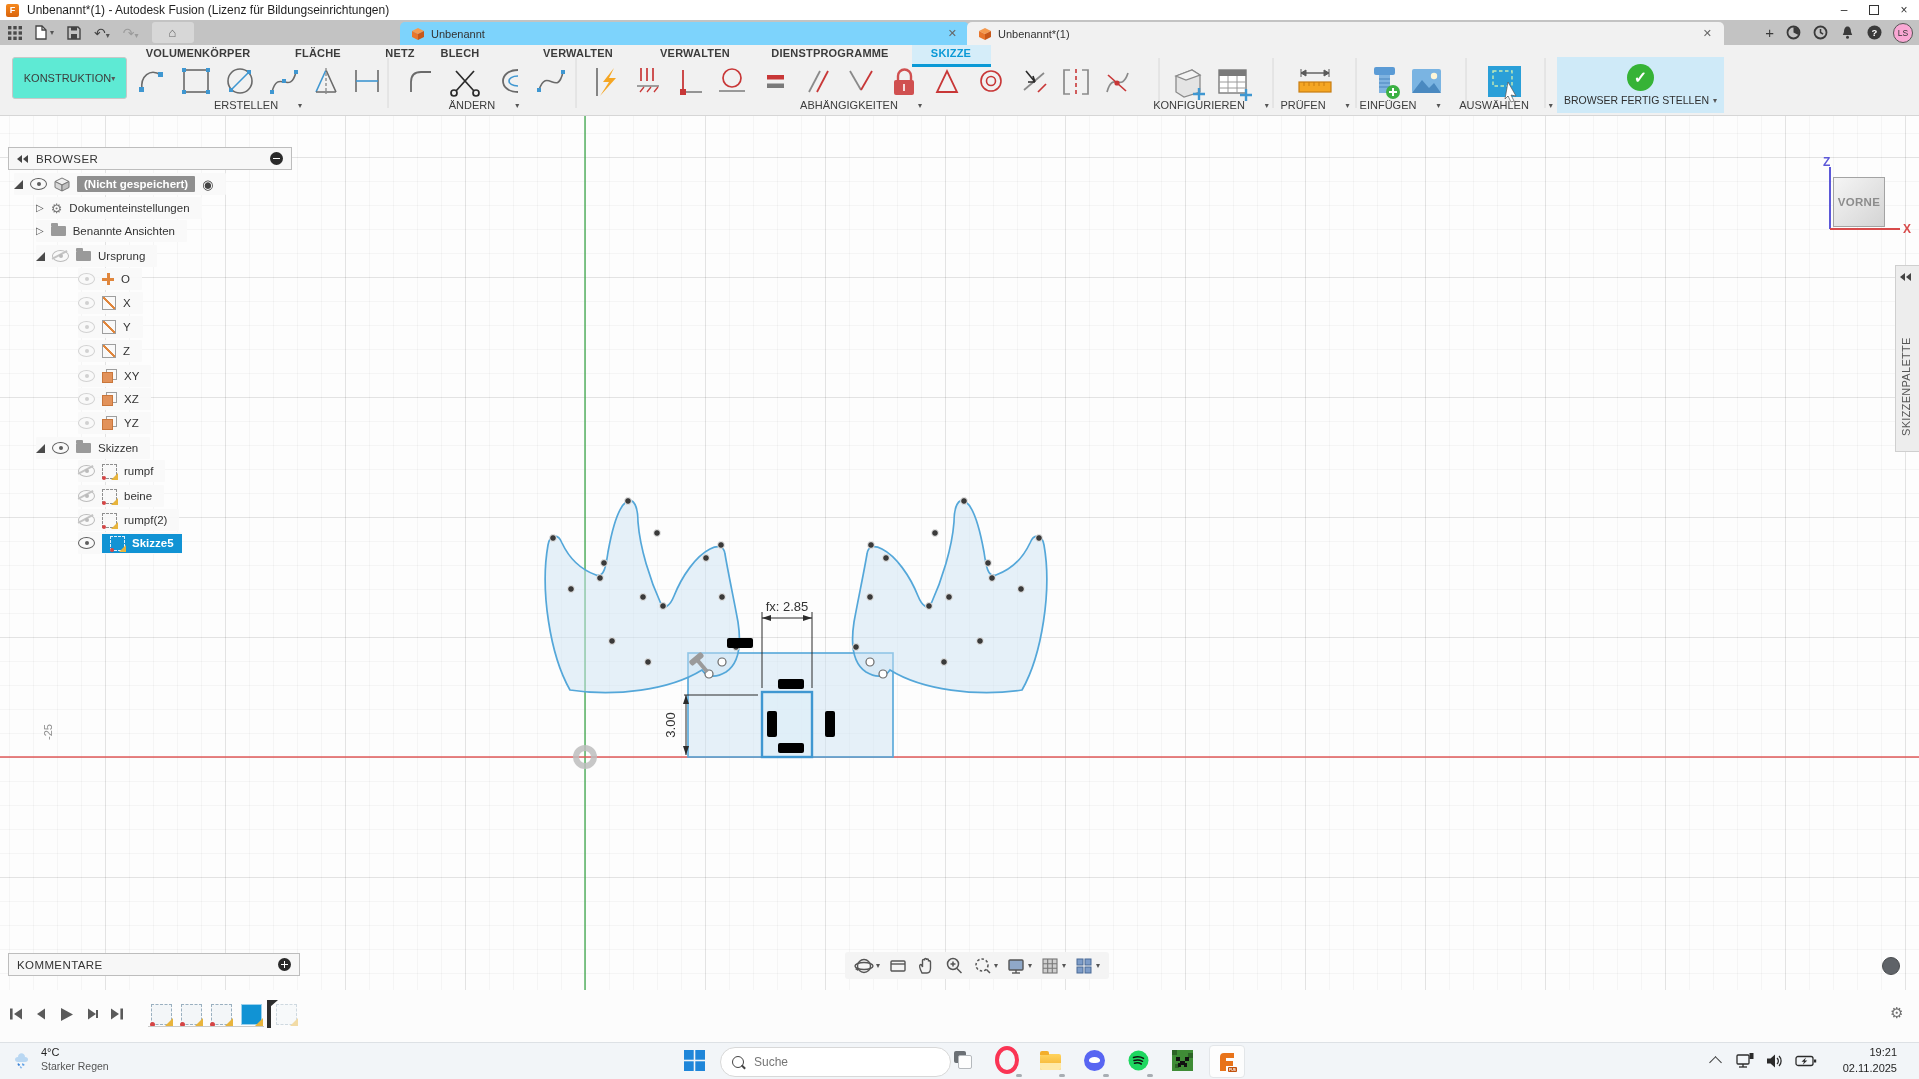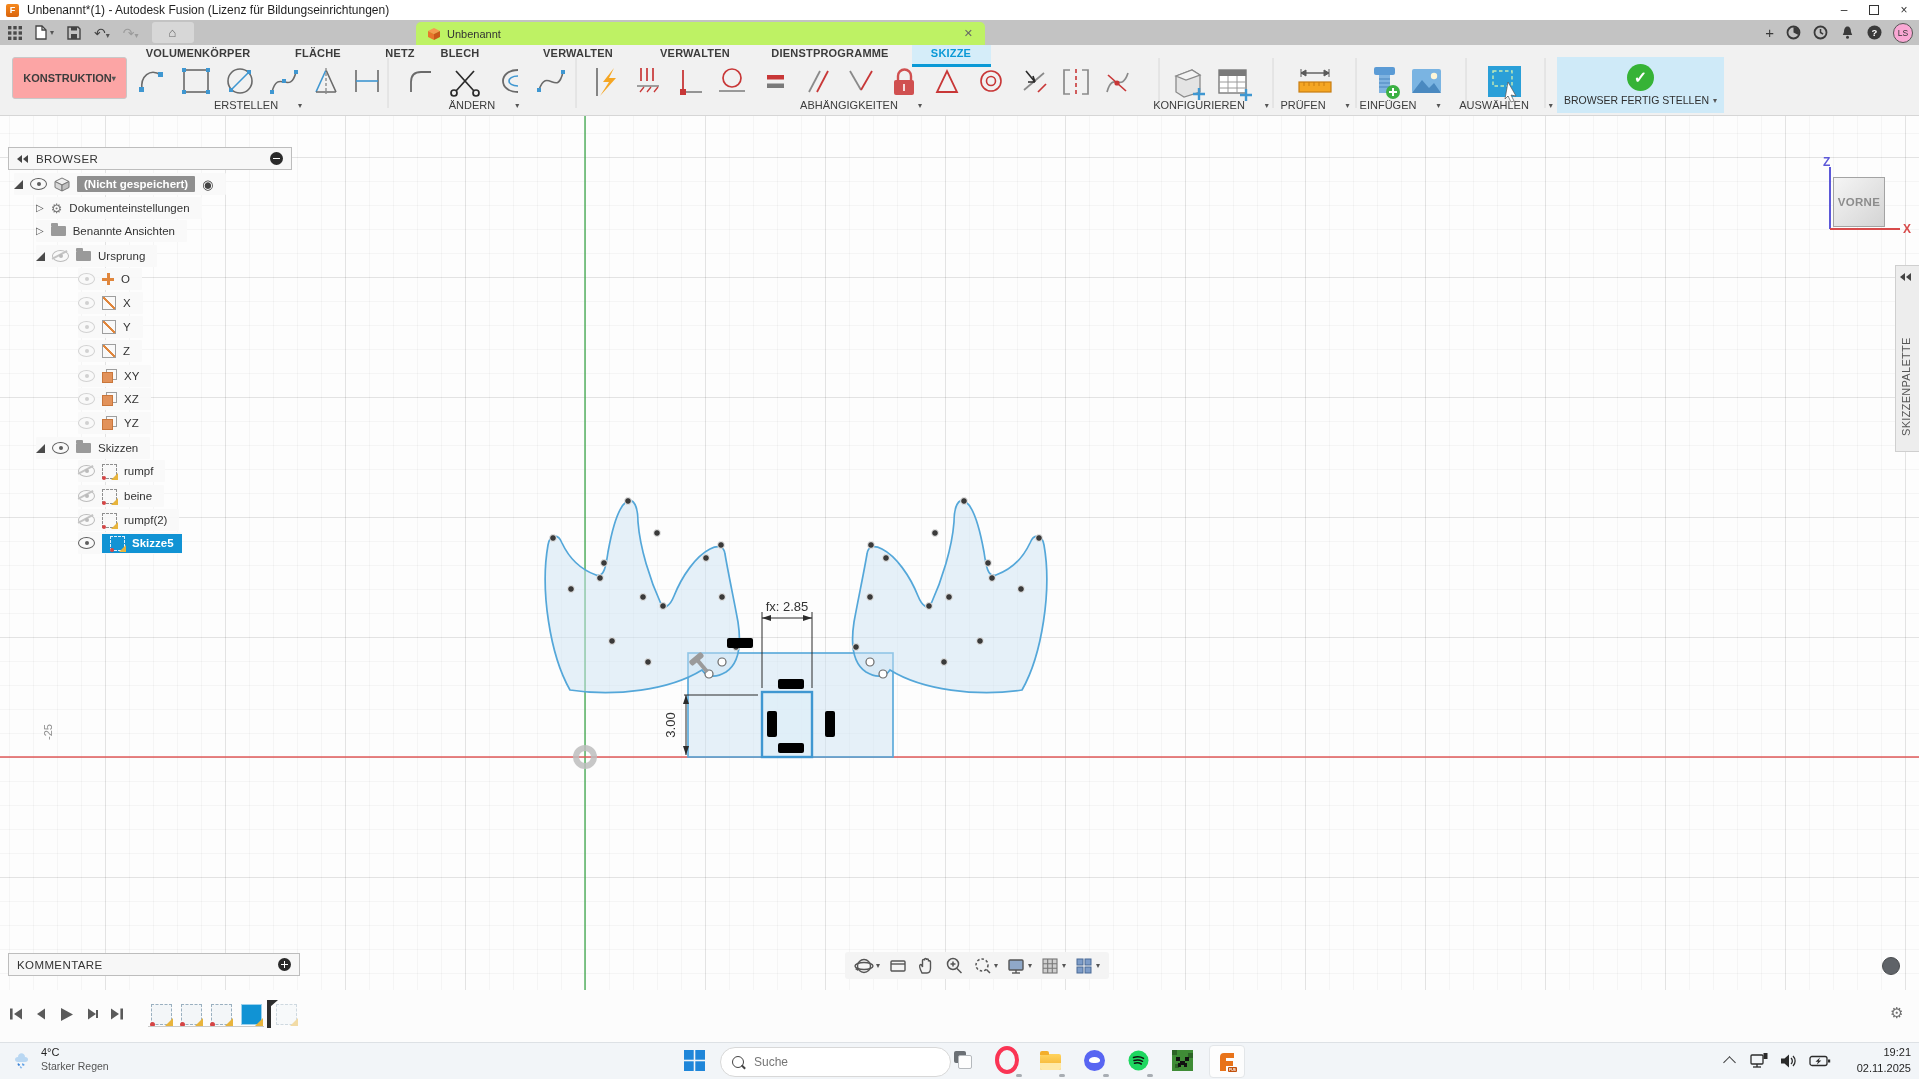--- a/index.html
+++ b/index.html
@@ -17,35 +17,35 @@
   .restore-box{width:8px;height:8px;border:1.2px solid #333}
   
   .tabstrip{left:0;top:20px;width:1919px;height:25px;background:#c3c3c3}
   .qat{position:absolute;left:8px;top:0;height:25px;display:flex;align-items:center;gap:13px;color:#444}
   .qat .glyph{font-size:14px;line-height:1}
   .caret-s{font-size:8px;color:#555}
   .homebox{width:42px;height:21px;background:#d7d7d7;border-radius:3px;display:flex;align-items:center;justify-content:center;font-size:13px;color:#666}
   .doctab{position:absolute;top:2px;height:23px;display:flex;align-items:center;gap:7px;font-size:11px;color:#333;
           padding:0 12px;border-radius:5px 5px 0 0}
   .doctab .x{margin-left:auto;color:#666;font-size:11px}
-  .tab-inactive{left:416px;width:545px;background:#bef264}
+  .tab-inactive{left:400px;width:545px;background:#7dd3fc}
   .tab-active{left:967px;width:733px;background:#f1f1f1}
   .tabright{position:absolute;right:6px;top:0;height:25px;display:flex;align-items:center;gap:11px}
   .circbtn{width:16px;height:16px;display:flex;align-items:center;justify-content:center}
   .avatar{width:18px;height:18px;border-radius:50%;border:1.4px solid #555;background:#f9a8d4;
           font-size:8.5px;color:#333;display:flex;align-items:center;justify-content:center;font-weight:normal}
   
   .ribbon{left:0;top:45px;width:1919px;height:70px;background:#f1f1f1;border-bottom:1px solid #d6d6d6}
   .menutab{position:absolute;top:47px;height:17px;transform:translateX(-50%);font-size:11px;font-weight:600;
            color:#3c3c3c;letter-spacing:.2px;white-space:nowrap}
   .menutab-active-bg{position:absolute;left:912px;top:45px;width:79px;height:19px;background:#d5edf9;border-bottom:3px solid #0a99d6}
   .menutab.active{color:#0a99d6}
-  .konstruktion{position:absolute;left:12px;top:57px;width:113px;height:40px;background:#fca5a5;border:1px solid #c8c8c8;
+  .konstruktion{position:absolute;left:12px;top:57px;width:113px;height:40px;background:#5eead4;border:1px solid #c8c8c8;
                 border-radius:3px;display:flex;align-items:center;justify-content:center;
-                font-size:11px;font-weight:bold;color:#3c3c3c}
+                font-size:11px;font-weight:normal;color:#3c3c3c}
   .grouplabel{position:absolute;top:99px;transform:translateX(-50%);font-size:11px;color:#3c3c3c;white-space:nowrap;
               display:flex;gap:20px;align-items:center}
   .finishbtn{position:absolute;left:1557px;top:57px;width:167px;height:56px;background:#cfeaf8;
              display:flex;flex-direction:column;align-items:center;justify-content:center;gap:3px}
   .finishcheck{width:27px;height:27px;border-radius:50%;background:#36b336;color:#fff;font-size:16px;font-weight:bold;
                display:flex;align-items:center;justify-content:center}
   .finishlabel{font-size:10.5px;color:#2f2f2f;display:flex;gap:4px;align-items:center}
   
   .canvas{left:0;top:115px;width:1919px;height:875px;background:
       linear-gradient(to right, rgba(0,0,0,.075) 1px, transparent 1px),
@@ -137,21 +137,21 @@
   .mag{width:10px;height:10px;border:1.7px solid #444;border-radius:50%;position:relative;flex:0 0 auto}
   .mag::after{content:'';position:absolute;left:8px;top:9px;width:5px;height:1.7px;background:#444;transform:rotate(45deg)}
   .searchpill input{border:none;outline:none;background:transparent;font-size:12px;color:#444;width:150px;
                     font-family:"Liberation Sans",sans-serif}
   .tbicon{position:absolute;top:1048px;width:24px;height:24px;display:flex;align-items:center;justify-content:center}
   .rundash{position:absolute;top:1074px;width:6px;height:3px;border-radius:2px;background:#a8adb3}
   .fusionpill{position:absolute;left:1209px;top:1045px;width:34px;height:31px;background:#fdfdfd;border:1px solid #e3e6e9;
               border-radius:4px;display:flex;align-items:center;justify-content:center}
   .tray{position:absolute;right:0;top:1042px;height:37px;display:flex;align-items:center}
   .chev-up{width:8px;height:8px;border-top:1.8px solid #3c3c3c;border-left:1.8px solid #3c3c3c;transform:rotate(45deg);margin-top:4px}
-  .clock{width:72px;text-align:right;font-size:11px;color:#1f1f1f;line-height:1.4;margin:0 8px 0 8px}
+  .clock{width:72px;text-align:right;font-size:11px;color:#1f1f1f;line-height:1.4;margin:0 22px 0 8px}
   .opera{width:17px;height:20px;border:4.5px solid #fa3454;border-radius:50%}
   .discord{width:21px;height:21px;border-radius:50%;background:#5865f2;display:flex;align-items:center;justify-content:center}
   .discord i{width:11px;height:6px;background:#fff;border-radius:50% 50% 40% 40%}
   .tview{position:relative;width:18px;height:18px}
   .tview::before{content:'';position:absolute;left:0;top:0;width:12px;height:12px;background:#6b7075;border-radius:2px}
   .tview::after{content:'';position:absolute;right:0;bottom:0;width:12px;height:12px;background:#fdfdfd;border:1px solid #b5b9bd;border-radius:2px}
   .folder-tb{position:relative;width:21px;height:16px;background:linear-gradient(#ffd35e,#f3ae2b);border-radius:2px;margin-top:3px}
   .folder-tb::before{content:'';position:absolute;top:-3px;left:0;width:9px;height:4px;background:#f3ae2b;border-radius:2px 2px 0 0}
   .folder-tb::after{content:'';position:absolute;left:0;bottom:0;width:21px;height:7px;background:#ffe9a8;border-radius:0 0 2px 2px}
 </style>
@@ -293,20 +293,29 @@
 
   <div class="doctab tab-inactive">
     <svg width="12" height="12">
       <polygon points="6,0 12,3 6,6 0,3" fill="#f59a4f"></polygon>
         <polygon points="0,3 6,6 6,12 0,9" fill="#e8762d"></polygon>
         <polygon points="12,3 6,6 6,12 12,9" fill="#c8581a"></polygon>
     </svg>
     <span>Unbenannt</span>
     <span class="x">✕</span>
   </div>
+  <div class="doctab tab-active">
+    <svg width="12" height="12">
+      <polygon points="6,0 12,3 6,6 0,3" fill="#f59a4f"></polygon>
+        <polygon points="0,3 6,6 6,12 0,9" fill="#e8762d"></polygon>
+        <polygon points="12,3 6,6 6,12 12,9" fill="#c8581a"></polygon>
+    </svg>
+    <span>Unbenannt*(1)</span>
+    <span class="x">✕</span>
+  </div>
 
   <div class="tabright">
     <span style="font-size:15px;color:#3a3a3a">+</span>
     <span class="circbtn">
       <svg width="15" height="15">
           <circle cx="7.5" cy="7.5" r="6" fill="none" stroke="#3a3a3a" stroke-width="1.8"></circle>
           <path d="M7.5 7.5 L7.5 2 A5.5 5.5 0 0 1 12.4 10 Z" fill="#3a3a3a"></path>
         </svg>
       </span>
     <span class="circbtn">

